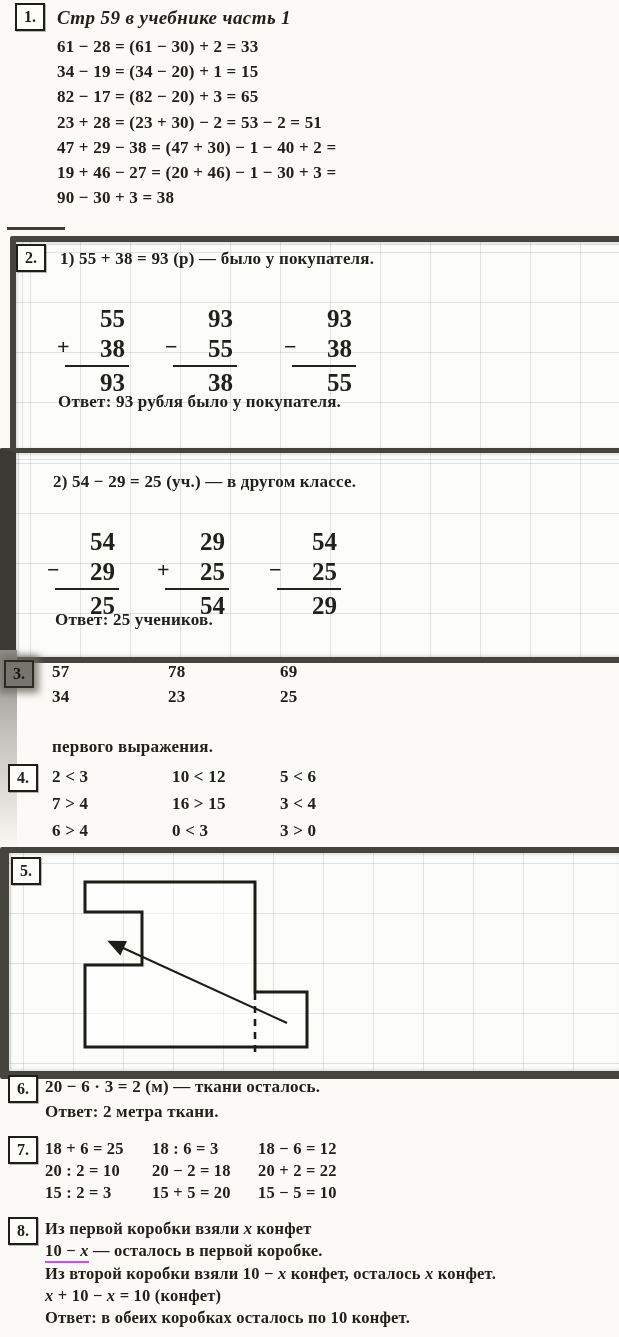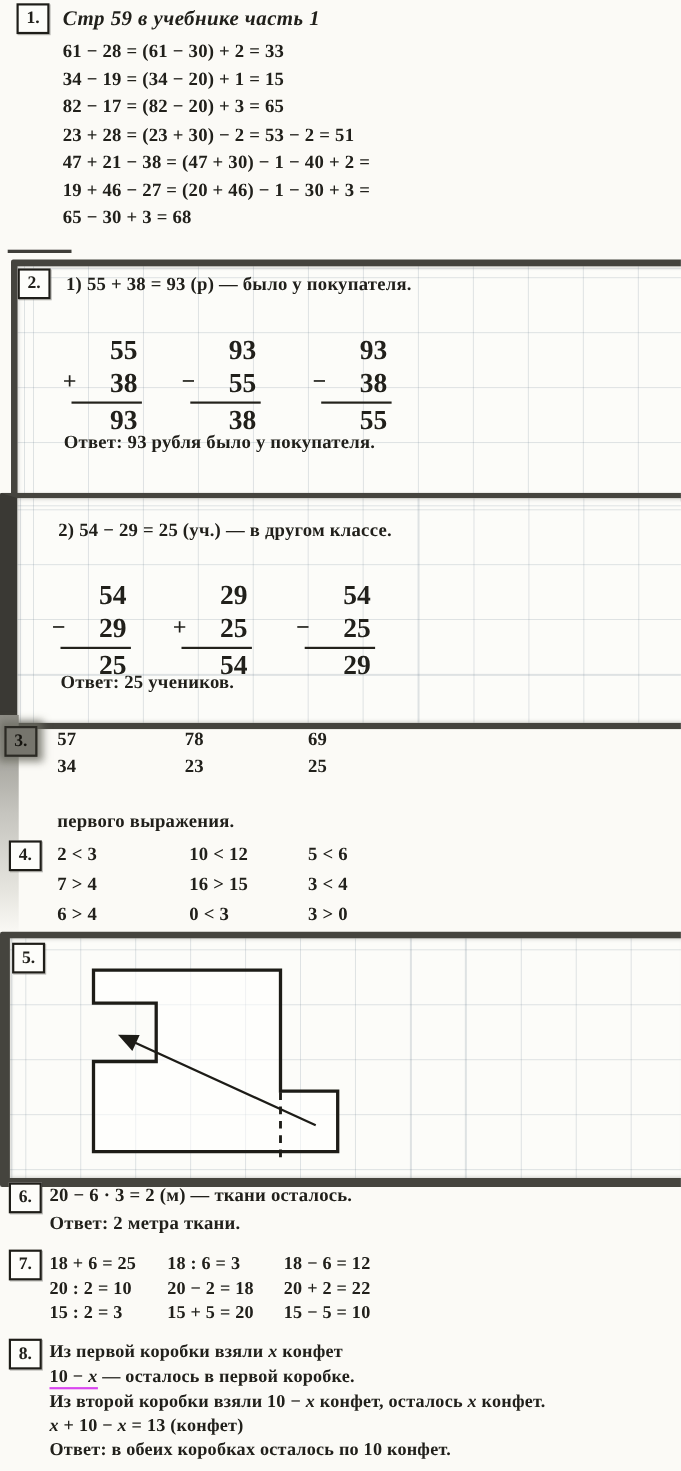--- a/index.html
+++ b/index.html
@@ -57,23 +57,23 @@
 
 <div class="page">
 
   <div class="badge" style="left:15px;top:3px">1.</div>
   <div class="abs title" style="left:57px;top:7px">Стр 59 в учебнике часть 1</div>
   <div class="abs mathlines" style="left:57px;top:34px">
     <div>61 − 28 = (61 − 30) + 2 = 33</div>
     <div>34 − 19 = (34 − 20) + 1 = 15</div>
     <div>82 − 17 = (82 − 20) + 3 = 65</div>
     <div>23 + 28 = (23 + 30) − 2 = 53 − 2 = 51</div>
-    <div>47 + 21 − 38 = (47 + 30) − 1 − 40 + 2 =</div>
+    <div>47 + 29 − 38 = (47 + 30) − 1 − 40 + 2 =</div>
     <div>19 + 46 − 27 = (20 + 46) − 1 − 30 + 3 =</div>
-    <div>65 − 30 + 3 = 68</div>
+    <div>90 − 30 + 3 = 38</div>
   </div>
   <div class="artifact" style="left:7px;top:227px;width:58px;height:3px"></div>
 
   <div class="snapbox" style="left:10px;top:236px;width:608px;height:208px">
     <div class="badge" style="left:0px;top:2px">2.</div>
     <div class="abs txt" style="left:44px;top:7px">1) 55 + 38 = 93 (р) — было у покупателя.</div>
 
     <div class="colblock" style="left:63px;top:62px">
       <span class="op">+</span>
       <span class="n">55</span>
@@ -191,16 +191,16 @@
   <div class="cellrow txt-sm" style="left:45px;top:1183px">
     <span style="left:0">15 : 2 = 3</span>
     <span style="left:107px">15 + 5 = 20</span>
     <span style="left:213px">15 − 5 = 10</span>
   </div>
 
   <div class="badge" style="left:8px;top:1217px">8.</div>
   <div class="abs txt-sm" style="left:45px;top:1219px"><span>Из первой коробки взяли </span><span class="seg-i">x</span><span> конфет</span></div>
   <div class="abs txt-sm" style="left:45px;top:1241px"><span class="seg-u">10 − </span><span class="seg-i seg-u">x</span><span> — осталось в первой коробке.</span></div>
   <div class="abs txt-sm" style="left:45px;top:1264px"><span>Из второй коробки взяли 10 − </span><span class="seg-i">x</span><span> конфет, осталось </span><span class="seg-i">x</span><span> конфет.</span></div>
-  <div class="abs txt-sm" style="left:45px;top:1286px"><span class="seg-i">x</span><span> + 10 − </span><span class="seg-i">x</span><span> = 13 (конфет)</span></div>
+  <div class="abs txt-sm" style="left:45px;top:1286px"><span class="seg-i">x</span><span> + 10 − </span><span class="seg-i">x</span><span> = 10 (конфет)</span></div>
   <div class="abs txt-sm" style="left:45px;top:1308px">Ответ: в обеих коробках осталось по 10 конфет.</div>
 
 </div>
 
 </body></html>

